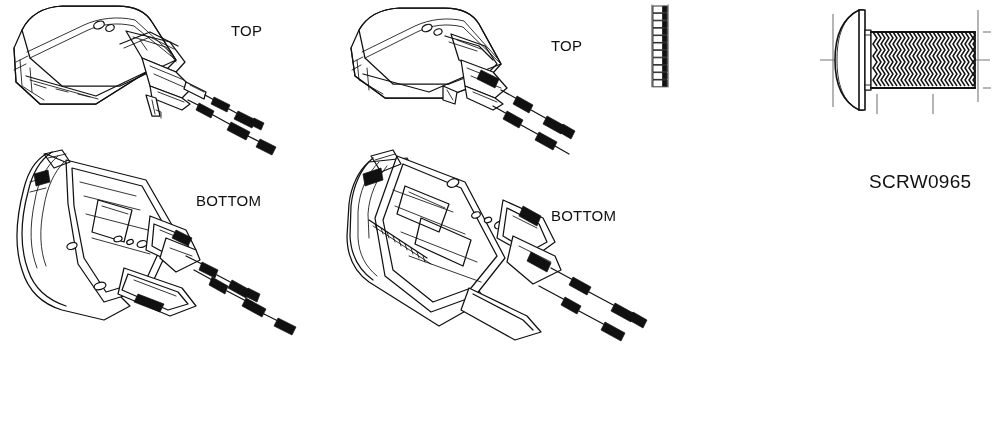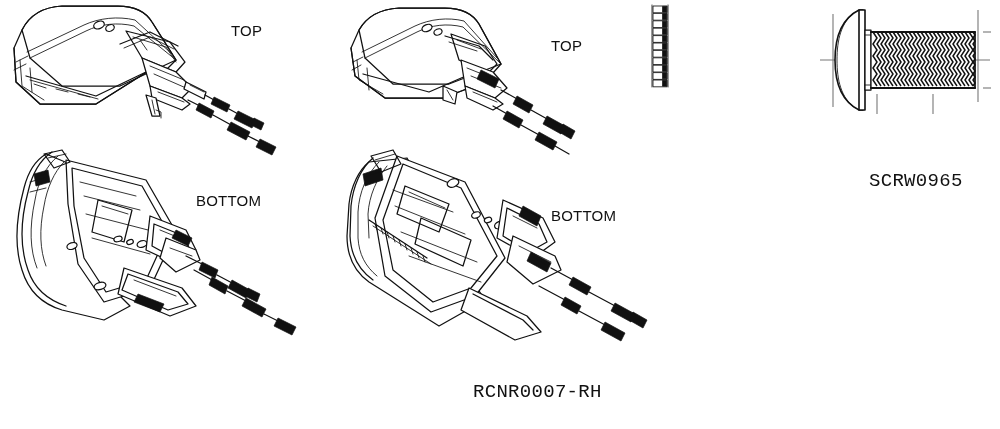--- a/index.html
+++ b/index.html
@@ -25,21 +25,21 @@
 
   .callout {
     font-family: "Liberation Sans", sans-serif;
     font-size: 15px;
     letter-spacing: 0.2px;
     color: #111111;
     white-space: nowrap;
     line-height: 1;
   }
   .partnum {
-    font-family: Liberation Mono, monospace;
+    font-family: Liberation Sans, sans-serif;
     font-size: 19px;
     letter-spacing: 0.3px;
     color: #111111;
     white-space: nowrap;
     line-height: 1;
   }
   svg { display: block; overflow: visible; }
   .ln   { fill: none; stroke: #111111; stroke-width: 1.25; stroke-linejoin: round; stroke-linecap: round; }
   .lnT  { fill: none; stroke: #111111; stroke-width: 0.85; stroke-linejoin: round; stroke-linecap: round; }
   .lnH  { fill: none; stroke: #111111; stroke-width: 2.1; stroke-linejoin: round; stroke-linecap: round; }
@@ -437,15 +437,14 @@
         <line class="lnH" x1="56" y1="30" x2="160" y2="30"></line>
         <line class="lnH" x1="56" y1="86" x2="160" y2="86"></line>
         <line class="ln" x1="160" y1="30" x2="160" y2="86"></line>
       </g>
     </svg>
   </div>
 
   <div class="abs partnum" style="left:869px; top:172px;">SCRW0965</div>
 
 
-  <div class="abs partnum" style="left:473px; top:383px;">RCNR0007-RH</div>
 
 </div>
 
 </body></html>

